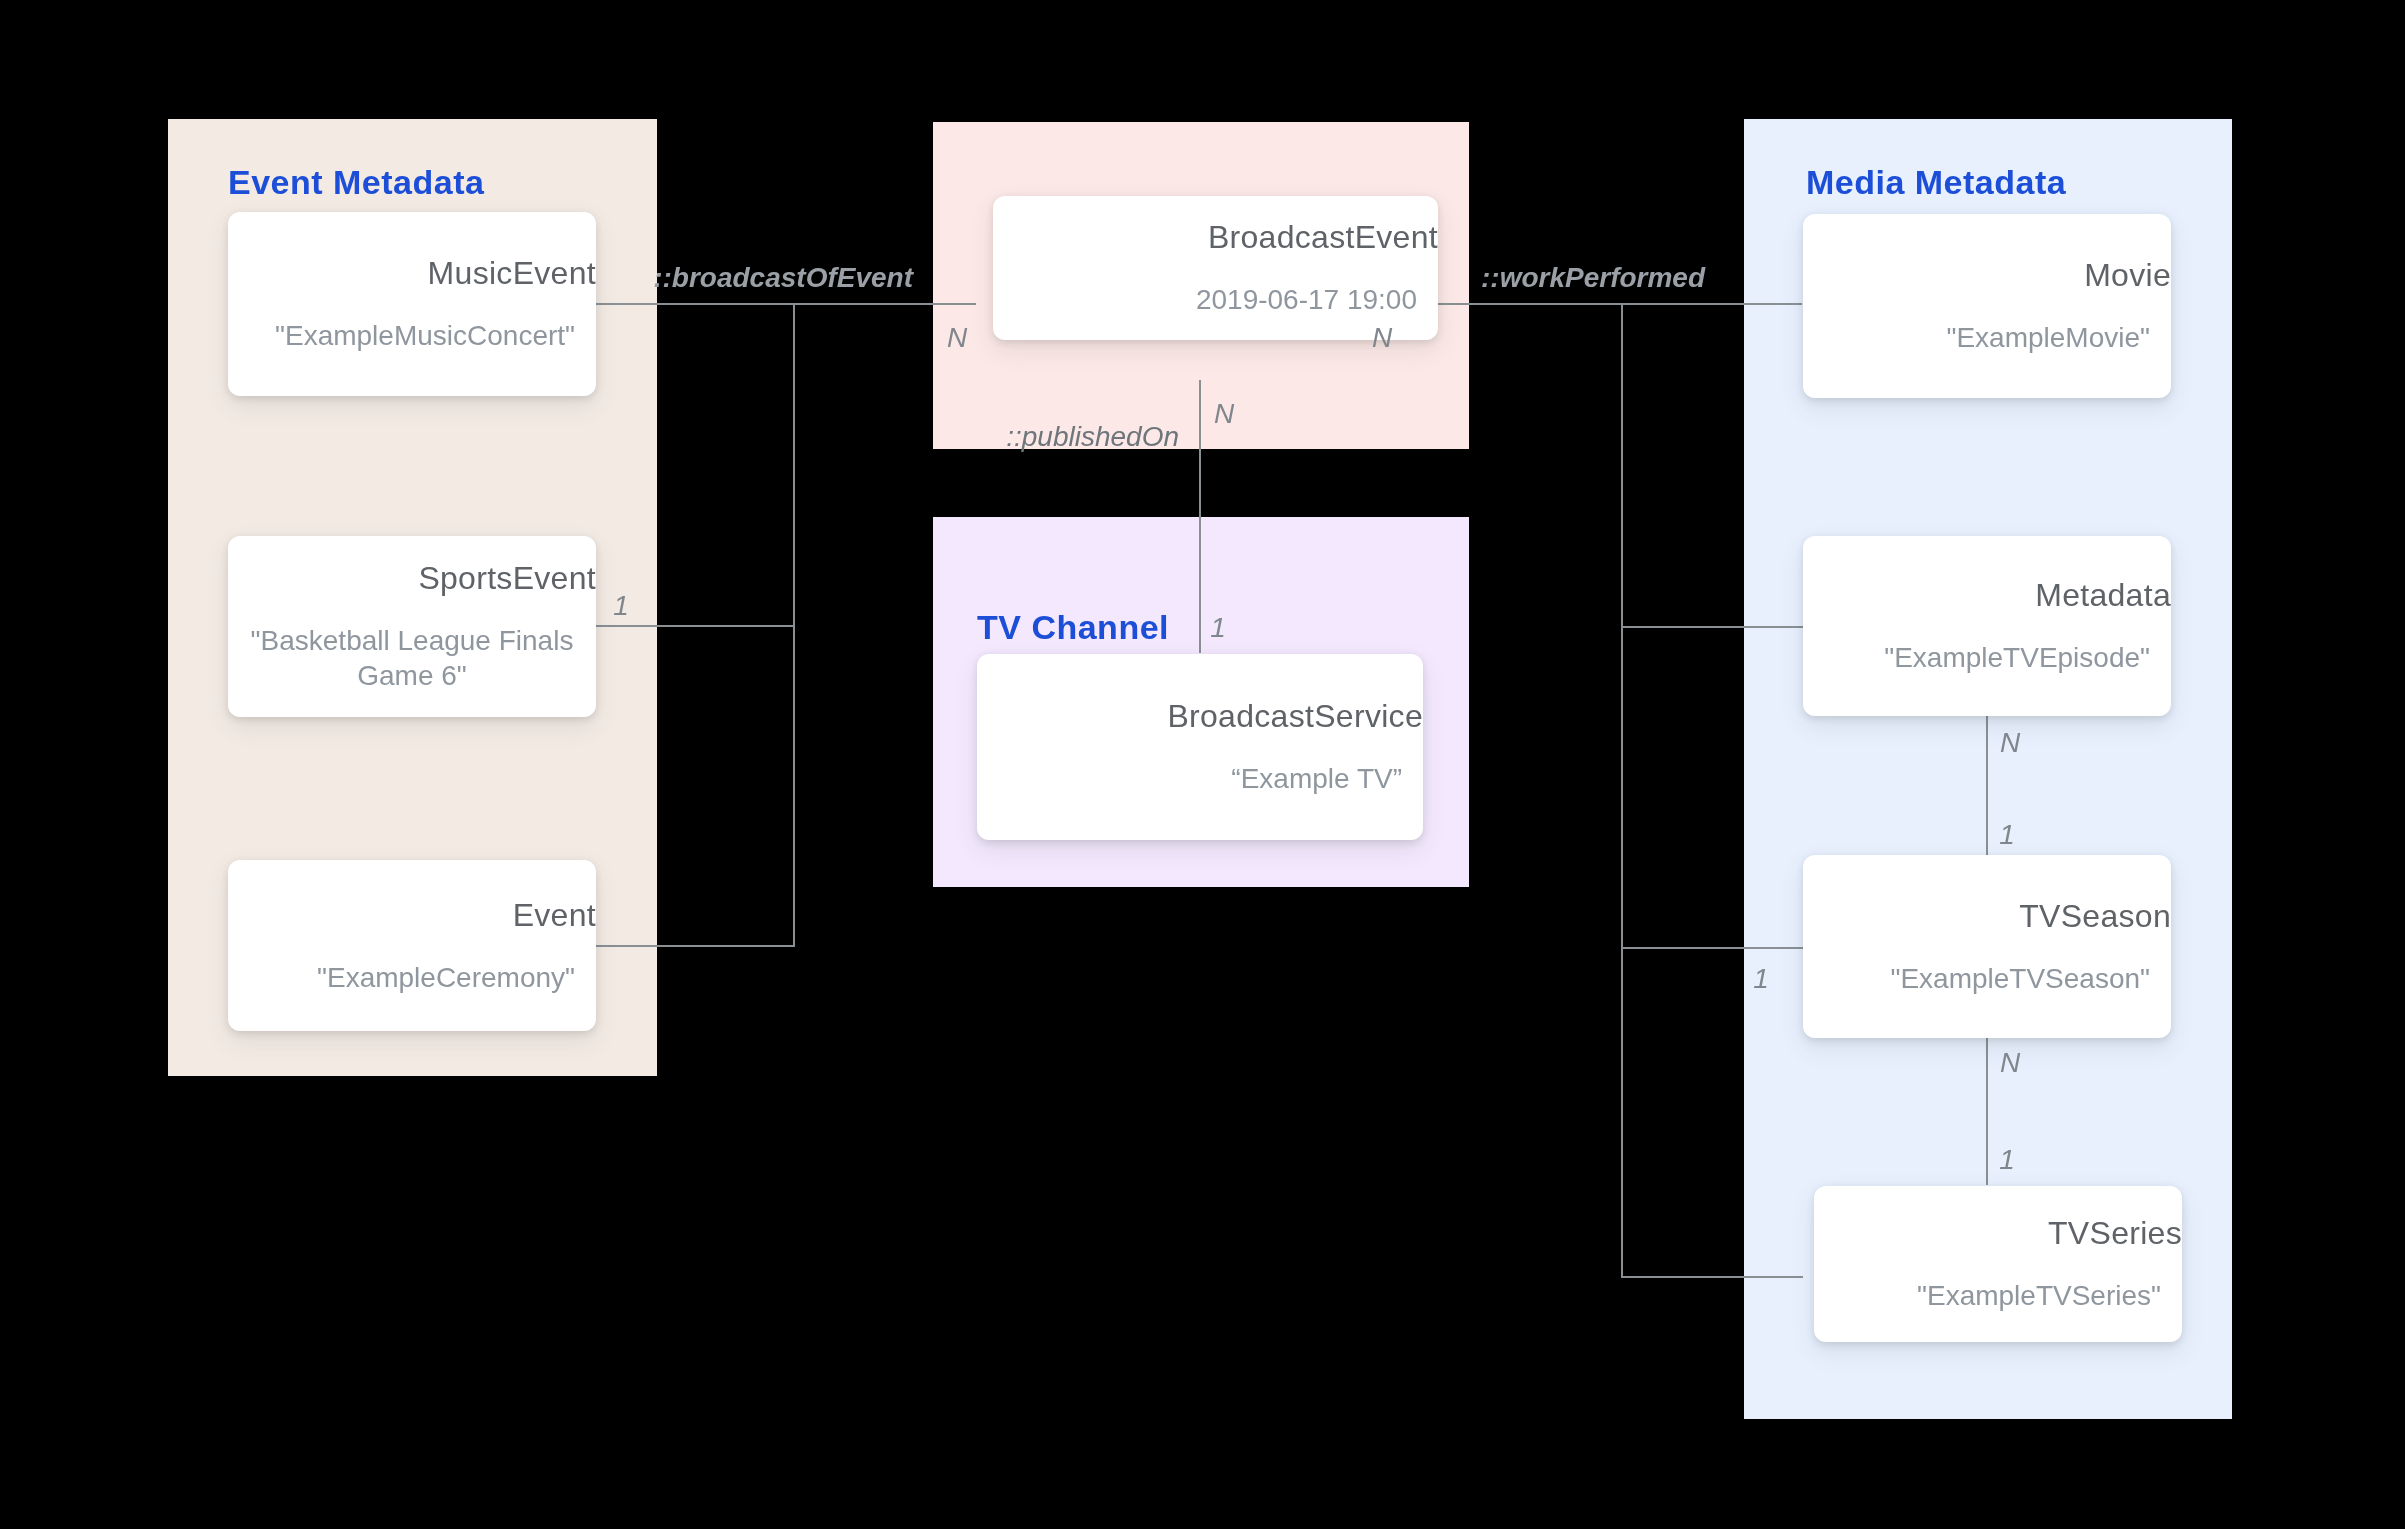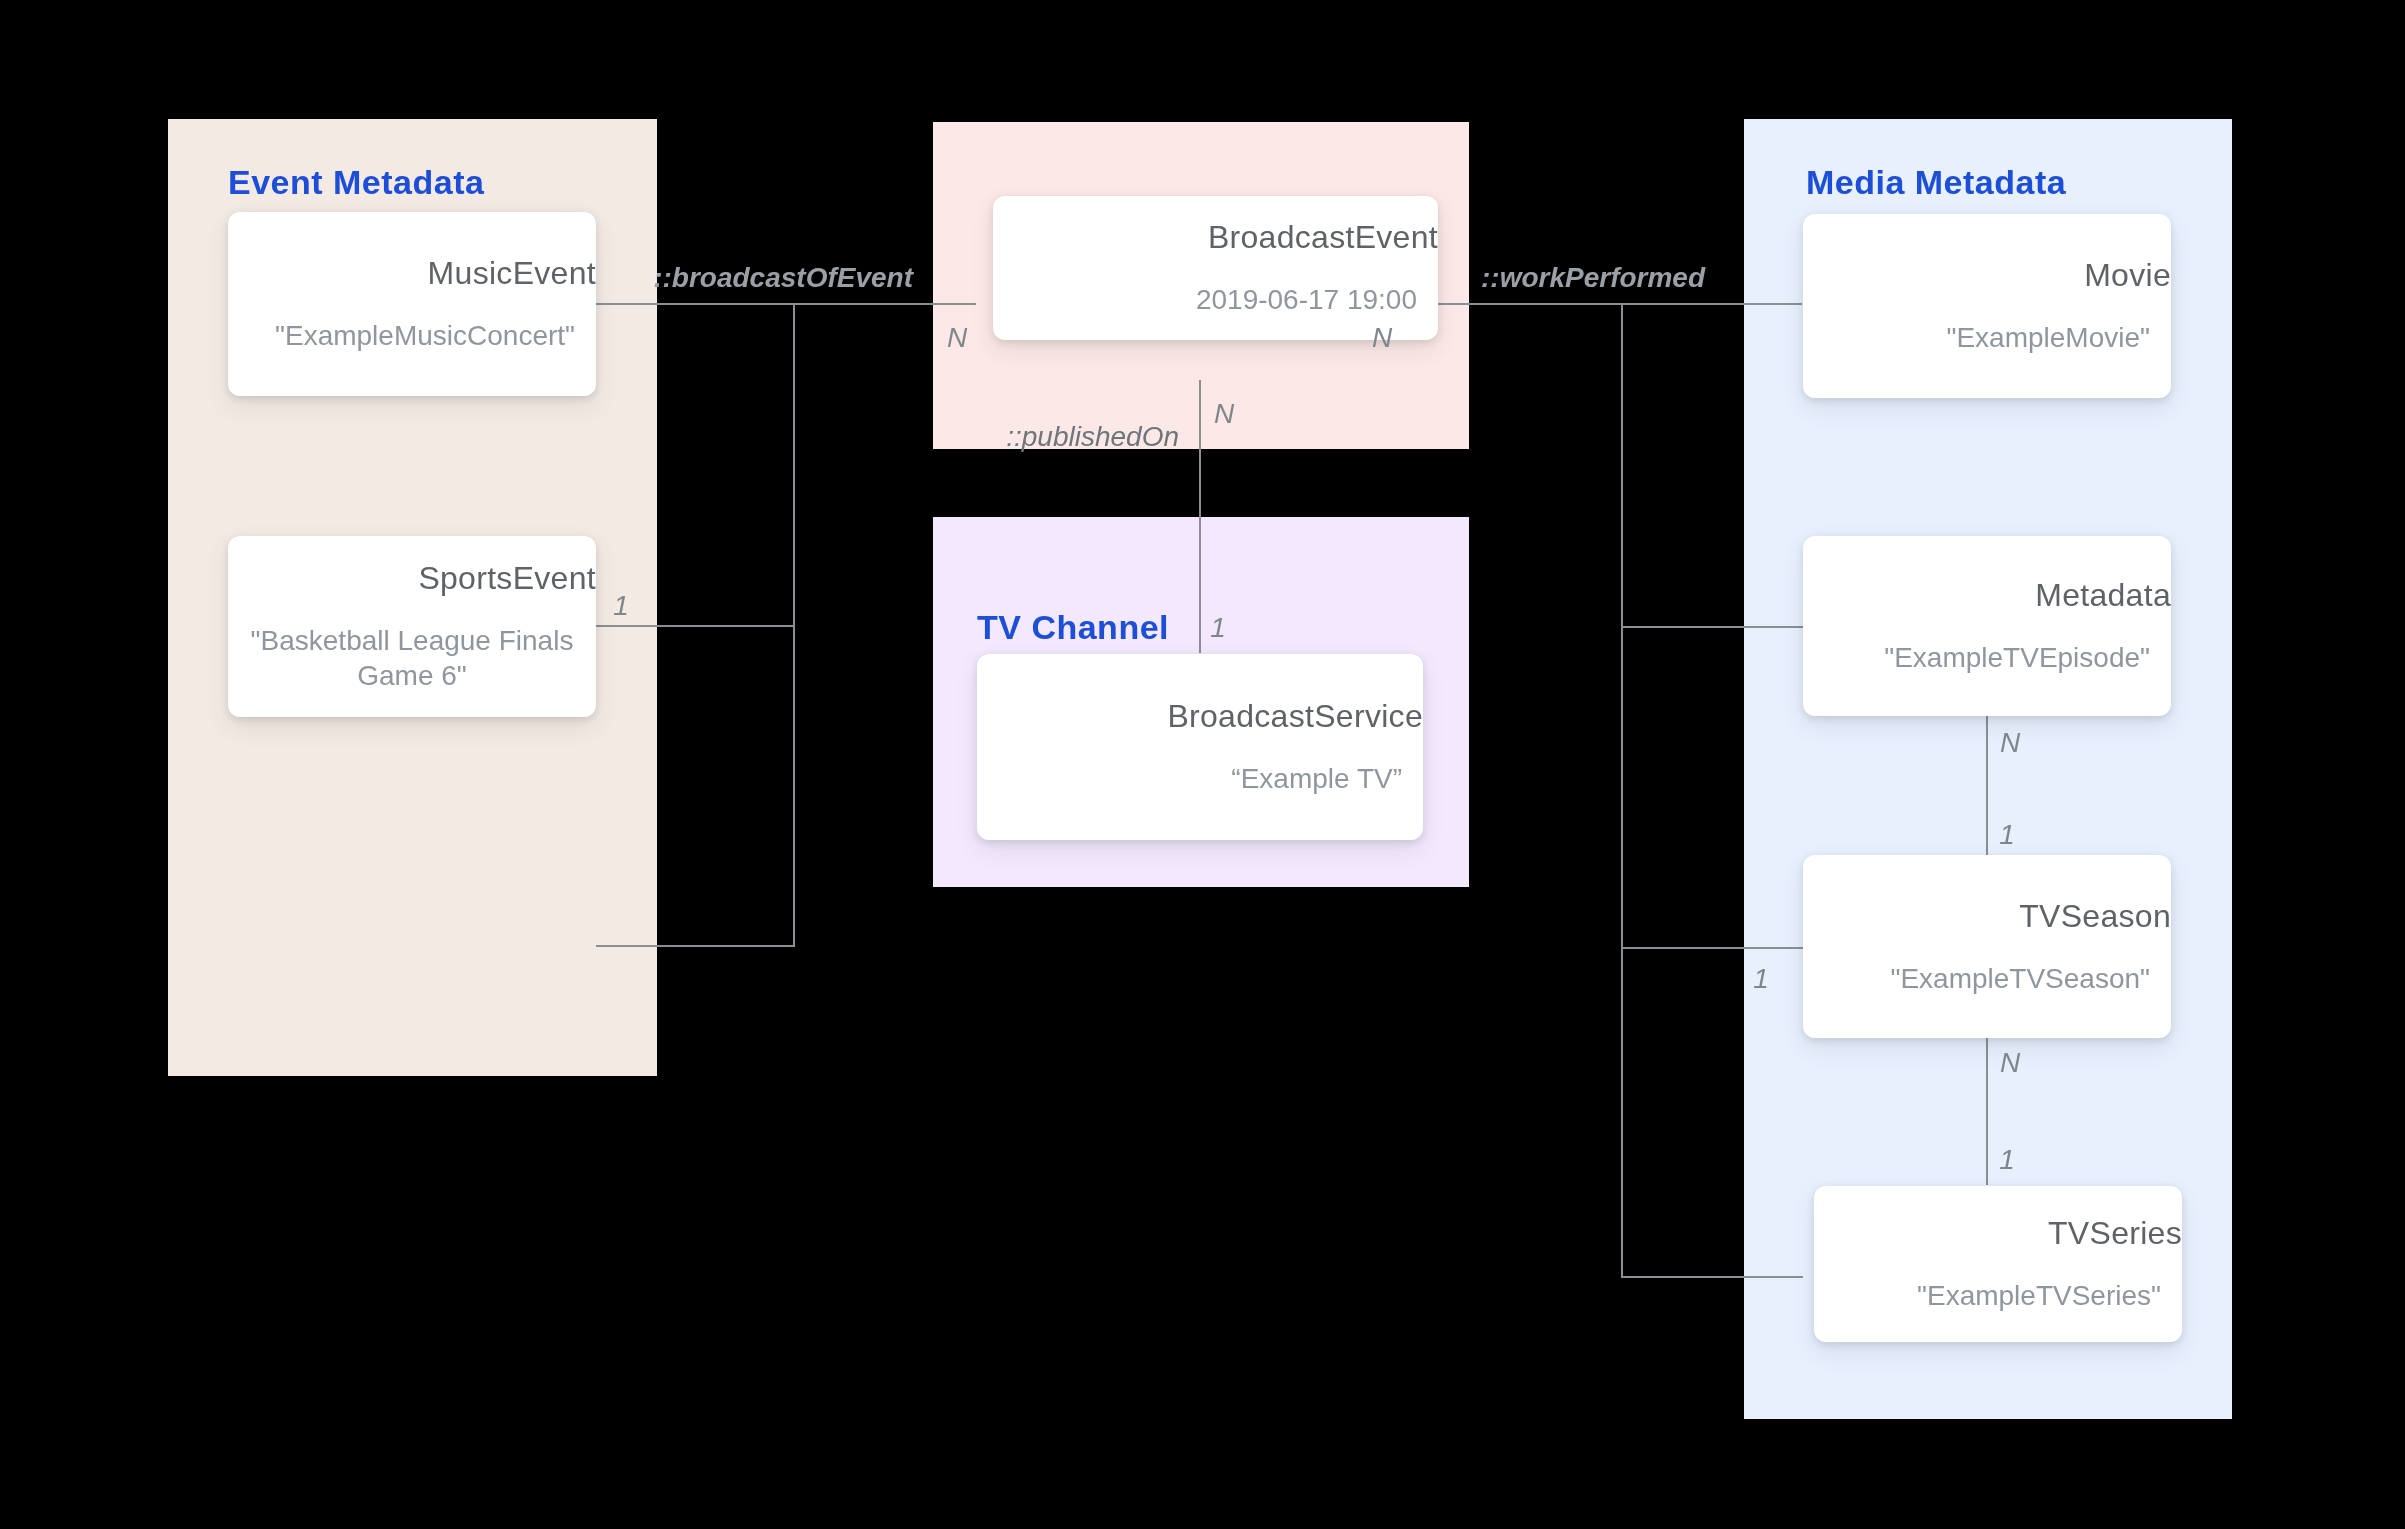--- a/index.html
+++ b/index.html
@@ -77,20 +77,24 @@
     <div class="card" style="left:60px;top:93px;width:368px;height:184px;">
       <div class="card-title">MusicEvent</div>
       <div class="card-value">"ExampleMusicConcert"</div>
     </div>
 
     <div class="card" style="left:60px;top:417px;width:368px;height:181px;">
       <div class="card-title">SportsEvent</div>
       <div class="card-value">"Basketball League Finals Game 6"</div>
     </div>
 
+    <div class="card" style="left:60px;top:741px;width:368px;height:171px;">
+      <div class="card-title">Event</div>
+      <div class="card-value">"ExampleCeremony"</div>
+    </div>
   </section>
 
   <section class="panel" style="left:933px;top:122px;width:536px;height:327px;background:#FCE8E6;">
     <div class="card" style="left:44px;top:74px;width:445px;height:144px;margin-left:16px;">
       <div class="card-title">BroadcastEvent</div>
       <div class="card-value">2019-06-17 19:00</div>
     </div>
   </section>
 
   <section class="panel" style="left:933px;top:517px;width:536px;height:370px;background:#F3E8FD;">

